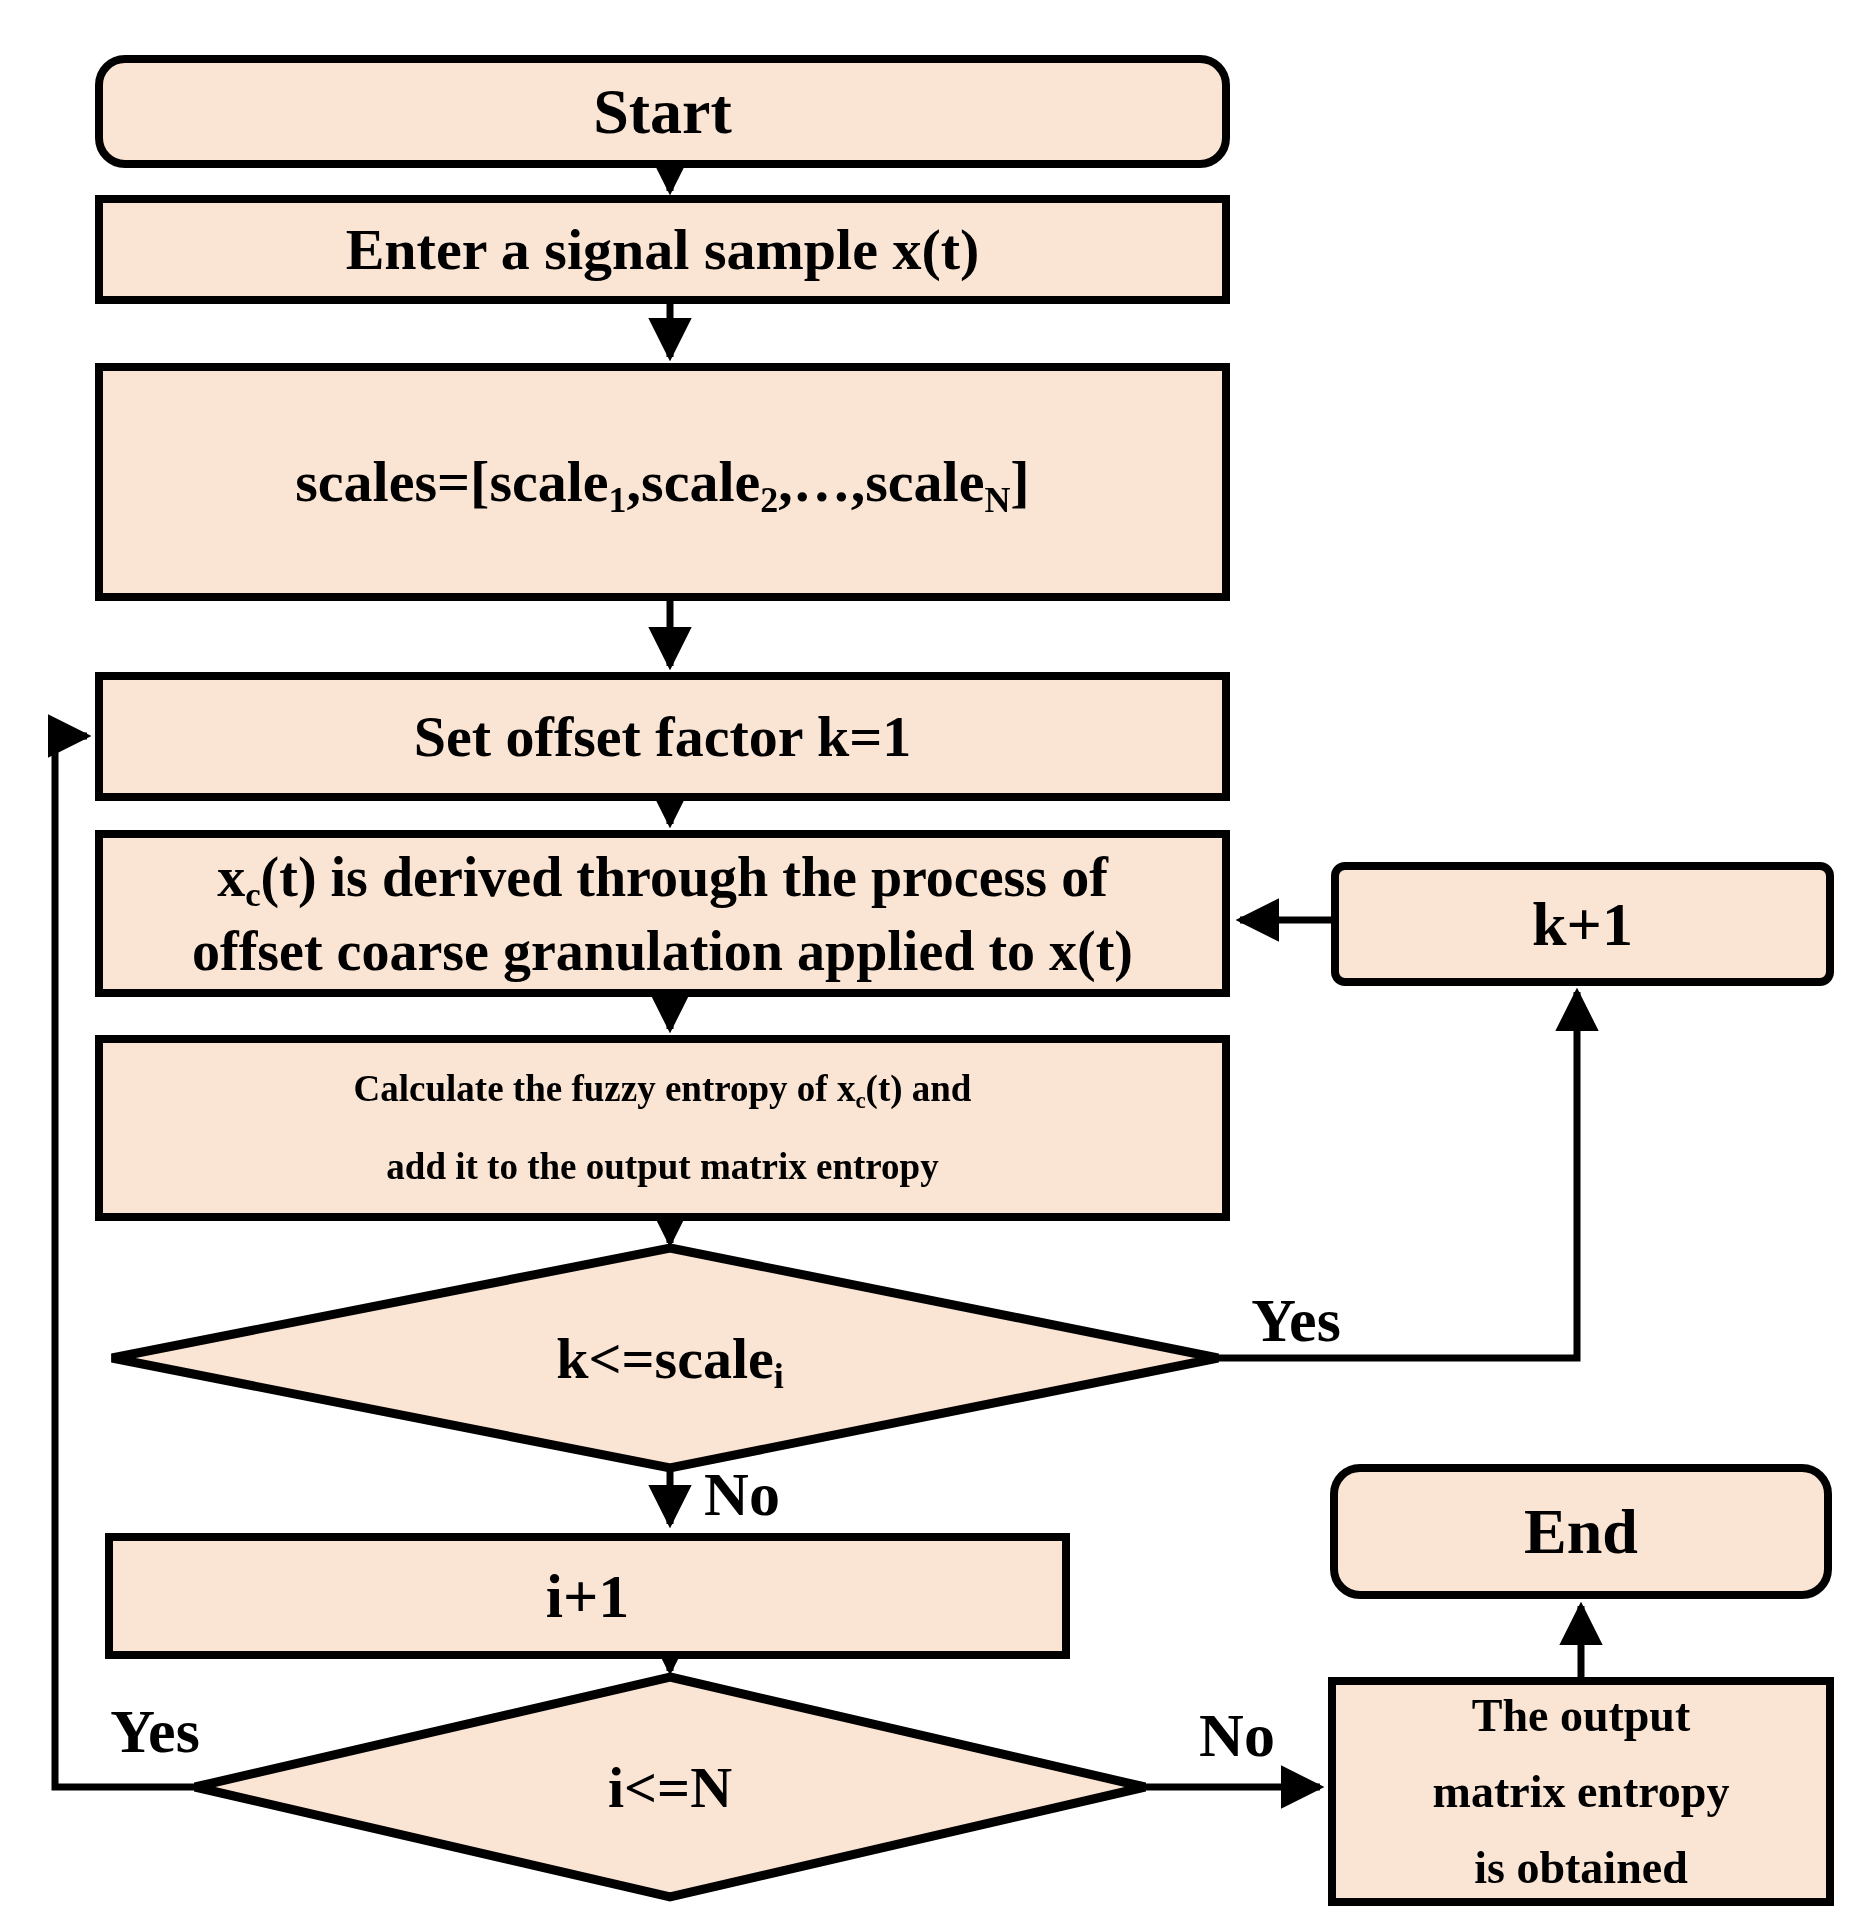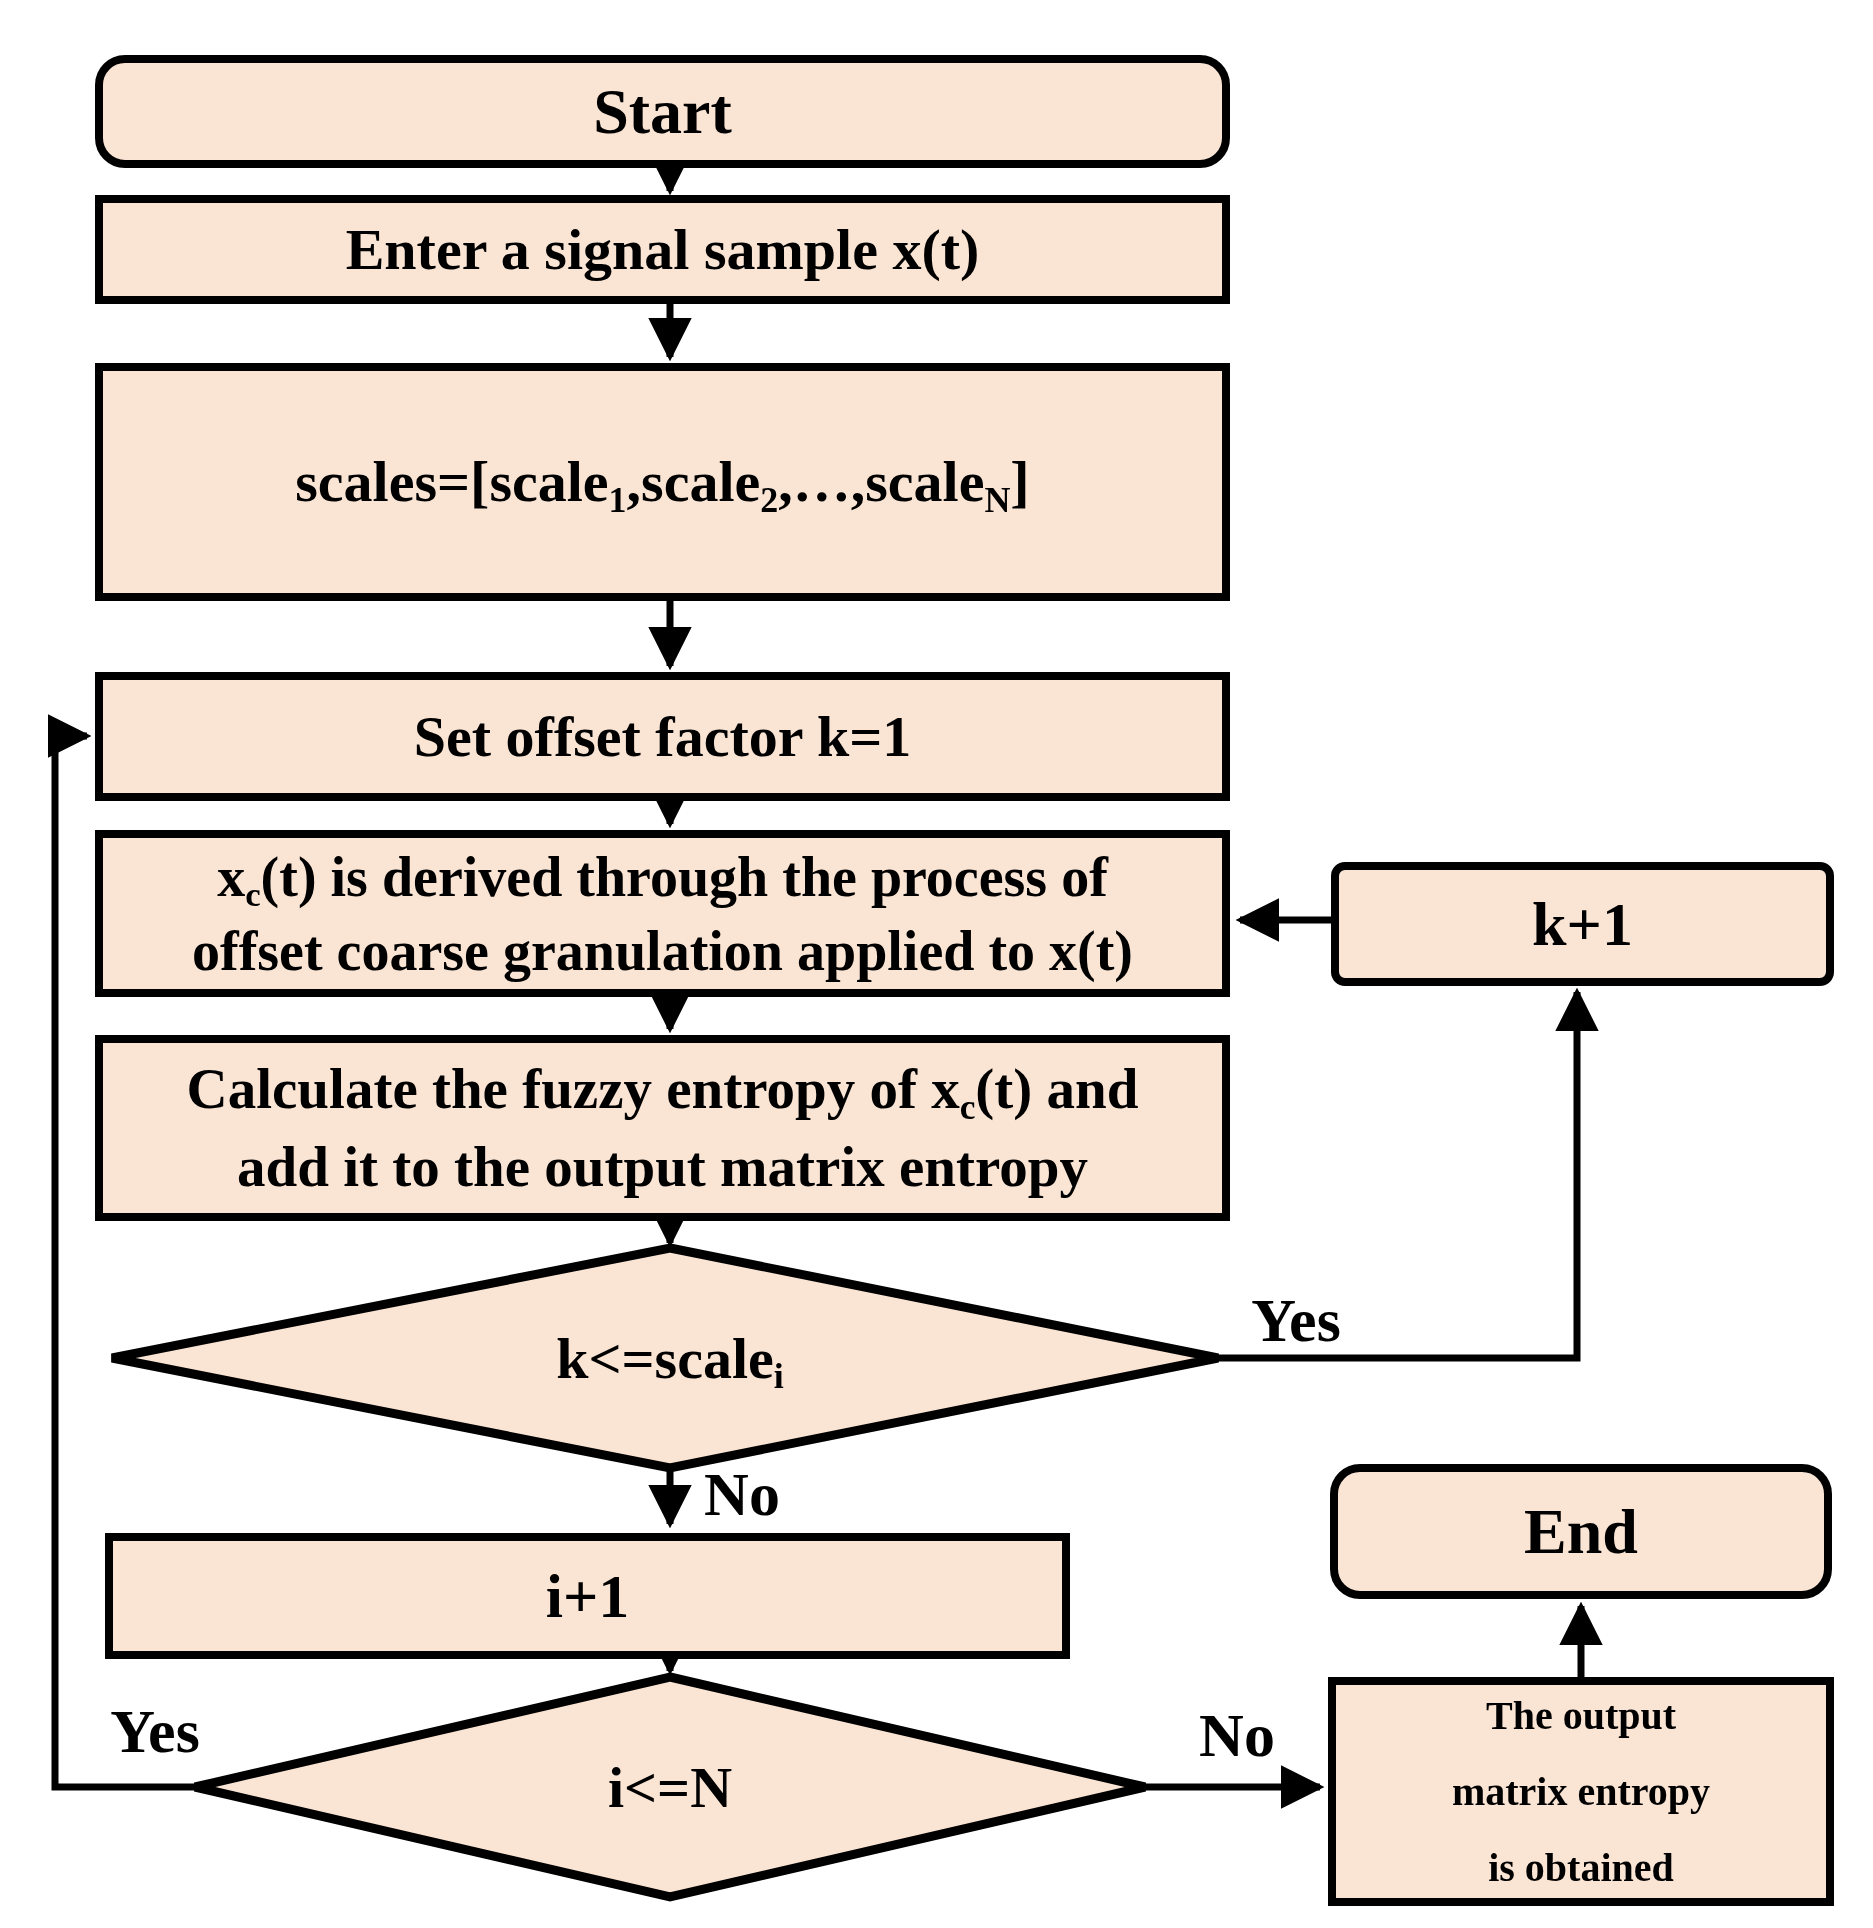--- a/index.html
+++ b/index.html
@@ -21,22 +21,22 @@
     display:flex; flex-direction:column;
     align-items:center; justify-content:center;
     text-align:center; z-index:1;
     font-size:58px; line-height:78px;
     white-space:nowrap;
   }
   .rounded { border-radius:30px; }
   .terminal { font-size:64px; }
   .small-op { font-size:62px; }
   .node.xc   { font-size:56px; line-height:74px; }
-  .node.calc { font-size:57px; line-height:78px; }
-  .node.out  { font-size:40px; line-height:76px; white-space:normal; }
+  .node.calc { font-size:37px; line-height:78px; }
+  .node.out  { font-size:46px; line-height:76px; white-space:normal; }
   .dlabel {
     position:absolute; transform:translate(-50%,-50%);
     font-size:58px; white-space:nowrap; z-index:2; text-align:center;
   }
   .yesno {
     position:absolute; transform:translate(-50%,-50%);
     font-size:62px; white-space:nowrap; z-index:2;
   }
   sub { font-size:0.62em; line-height:0; vertical-align:-0.30em; }
 </style>

